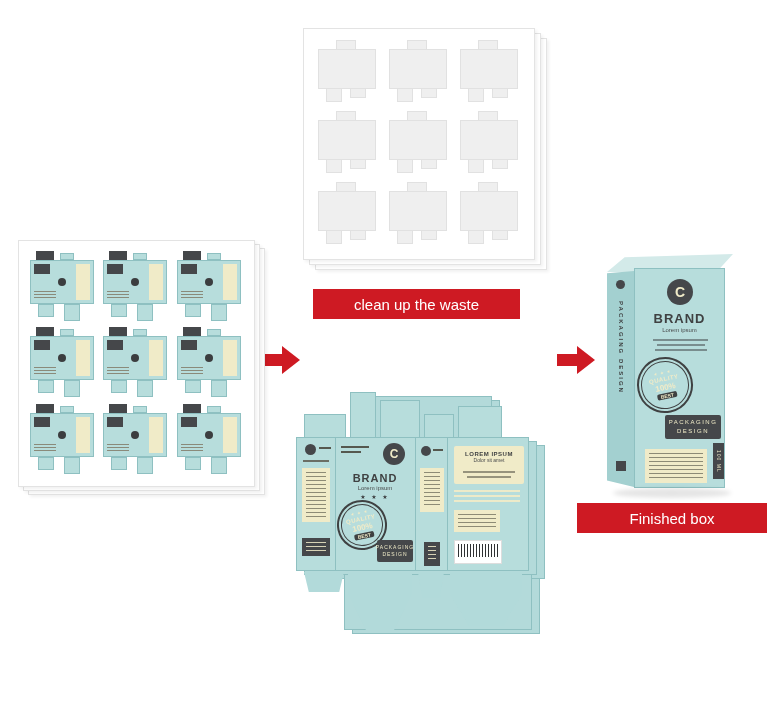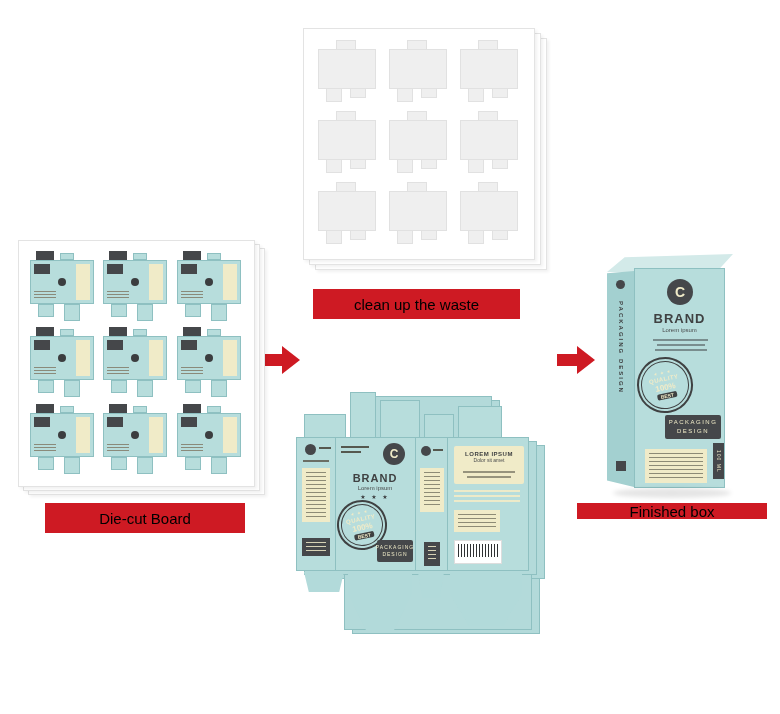--- a/index.html
+++ b/index.html
@@ -10,26 +10,26 @@
     --ink:#45474a;
     --line:#8ec0c1;
   }
   *{margin:0;padding:0;box-sizing:border-box;}
   body{background:#fff;}
   .canvas{position:relative;width:780px;height:714px;background:#fff;overflow:hidden;
           font-family:"Liberation Sans",sans-serif;}
   i{display:block;position:absolute;}
 
   
-  .banner{position:absolute;background:var(--accent-red);color:#000000;display:flex;
+  .banner{position:absolute;background:var(--accent-red);color:#ffffff;display:flex;
           align-items:center;justify-content:center;font-size:15px;}
   .banner-board{left:45px;top:503px;width:200px;height:30px;}
   .banner-waste{left:313px;top:289px;width:207px;height:30px;}
   .banner-pick{left:310px;top:652px;width:200px;height:30px;}
-  .banner-finished{left:577px;top:503px;width:190px;height:16px;}
+  .banner-finished{left:577px;top:503px;width:190px;height:30px;}
 
   
   .arrow{position:absolute;width:40px;height:28px;}
   .arrow .shaft{position:absolute;left:0;top:8px;width:20px;height:12px;background:var(--accent-red);}
   .arrow .head{position:absolute;left:20px;top:0;width:0;height:0;
                border-top:14px solid transparent;border-bottom:14px solid transparent;
                border-left:18px solid var(--accent-red);}
   .arrow1{left:262px;top:346px;}
   .arrow2{left:557px;top:346px;}
 
@@ -370,21 +370,20 @@
             <i class="m-cream"></i>
             <i class="m-dot"></i>
             <i class="m-lines"></i>
           </div>
           <i class="m-f1"></i>
           <i class="m-f2"></i>
         </div>
         </div>
     </div>
   </div>
-  <div class="banner banner-board">Die-cut Board</div>
 
   <div class="arrow arrow1">
     <div class="shaft"></div>
     <div class="head"></div>
   </div>
   <div class="arrow arrow2">
     <div class="shaft"></div>
     <div class="head"></div>
   </div>
 

